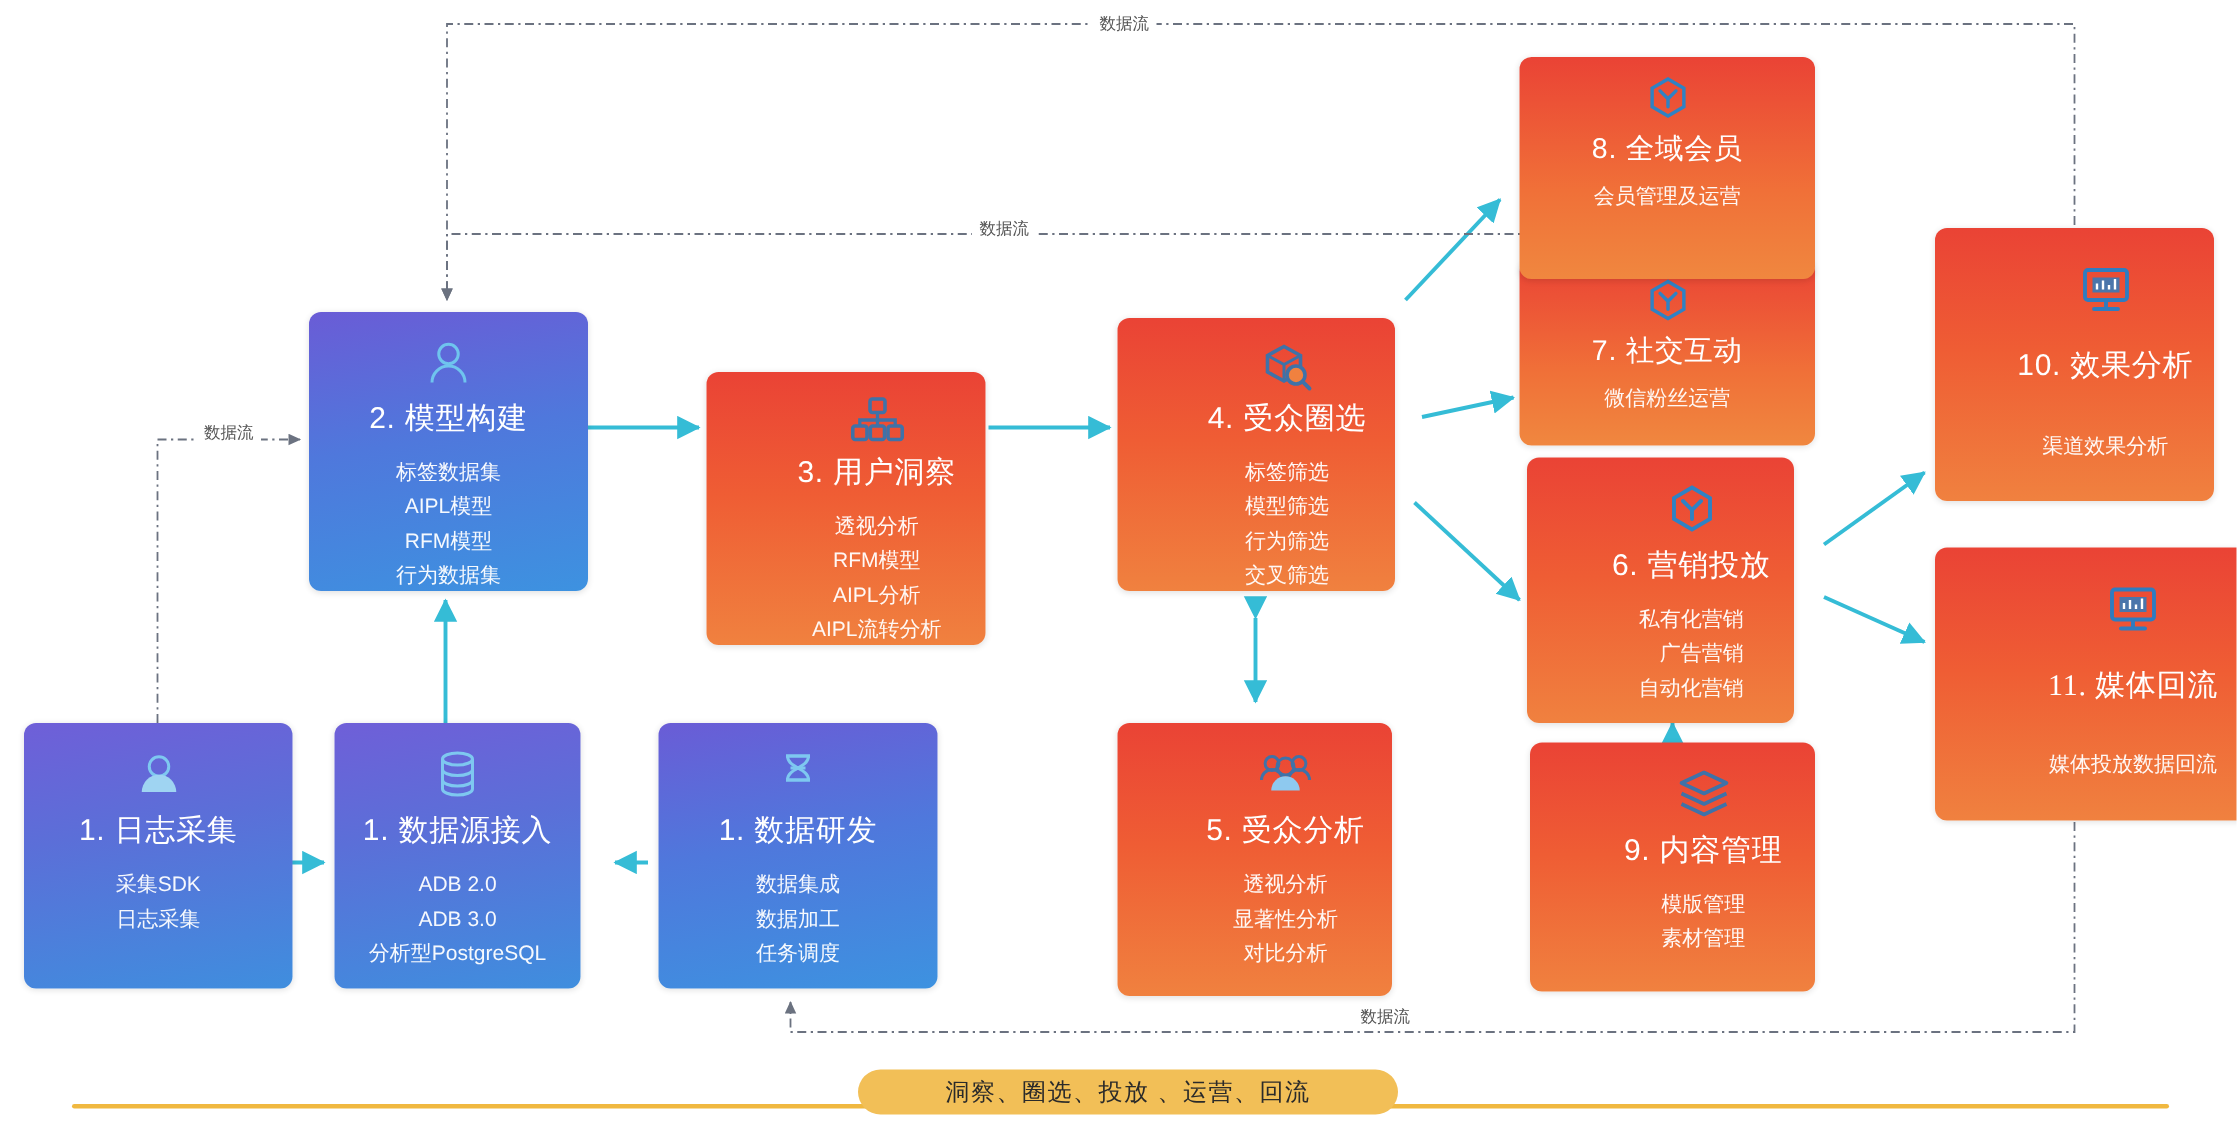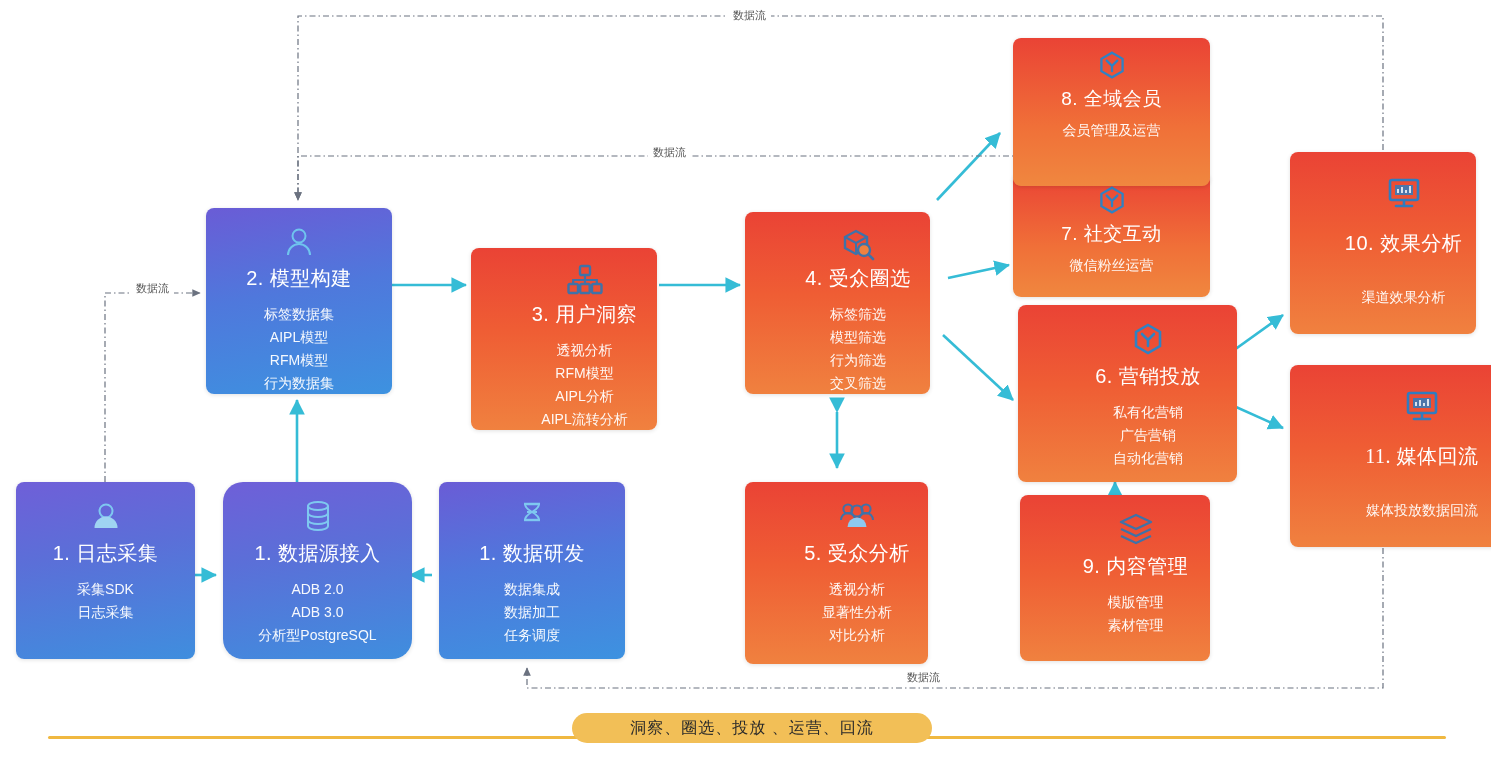--- a/index.html
+++ b/index.html
@@ -138,21 +138,21 @@
         <path d="M5.5,29 a11.5,11.5 0 0 1 23,0 z" fill="#9fd4f2"></path>
       </svg>
     </div>
     <div class="ttl">1. 日志采集</div>
     <div class="subs">
       <span>采集SDK</span>
       <span>日志采集</span>
     </div>
   </div>
 
-  <div class="node blue" style="left:223px; top:482px; width:189px; height:177px;border-radius:20px;">
+  <div class="node blue" style="left:223px; top:482px; width:164px; height:177px;">
     <div class="ico">
       <svg width="30" height="34" viewBox="0 0 30 34">
         <ellipse cx="15" cy="7" rx="10" ry="4" fill="none" stroke="#7ec8f0" stroke-width="2"></ellipse>
         <path d="M5,7 v7 a10,4 0 0 0 20,0 v-7" fill="none" stroke="#7ec8f0" stroke-width="2"></path>
         <path d="M5,14 v7 a10,4 0 0 0 20,0 v-7" fill="none" stroke="#7ec8f0" stroke-width="2"></path>
         <path d="M5,21 v6 a10,4 0 0 0 20,0 v-6" fill="none" stroke="#7ec8f0" stroke-width="2"></path>
       </svg>
     </div>
     <div class="ttl">1. 数据源接入</div>
     <div class="subs">
@@ -244,21 +244,21 @@
       </svg>
     </div>
     <div class="ttl">5. 受众分析</div>
     <div class="subs">
       <span>透视分析</span>
       <span>显著性分析</span>
       <span>对比分析</span>
     </div>
   </div>
 
-  <div class="node red" style="left:1018px; top:305px; width:219px; height:177px;">
+  <div class="node red" style="left:1018px; top:305px; width:178px; height:177px;text-align:right;">
     <div class="ico">
       <svg width="34" height="34" viewBox="0 0 34 34">
         <path d="M17,3 L29,10 L29,24 L17,31 L5,24 L5,10 Z" fill="none" stroke="#2f82c4" stroke-width="2.6"></path>
         <path d="M11,12 L17,18 L23,12 M17,18 L17,24" fill="none" stroke="#2f82c4" stroke-width="2.6" stroke-linecap="round"></path>
       </svg>
     </div>
     <div class="ttl">6. 营销投放</div>
     <div class="subs">
       <span>私有化营销</span>
       <span>广告营销</span>

